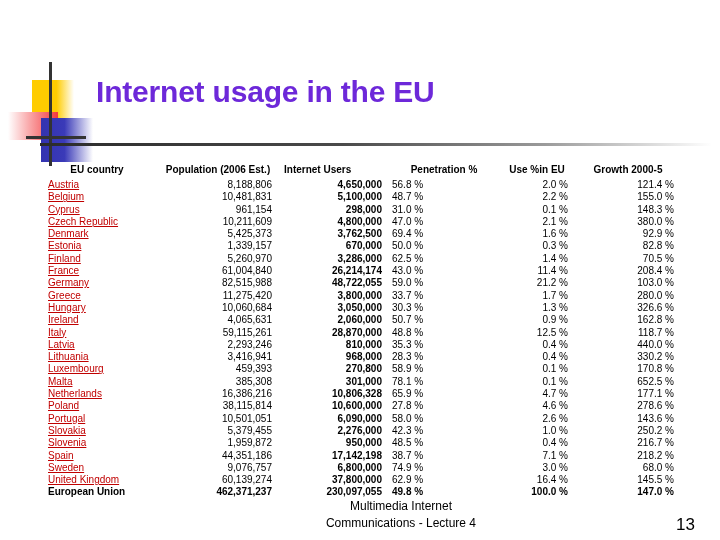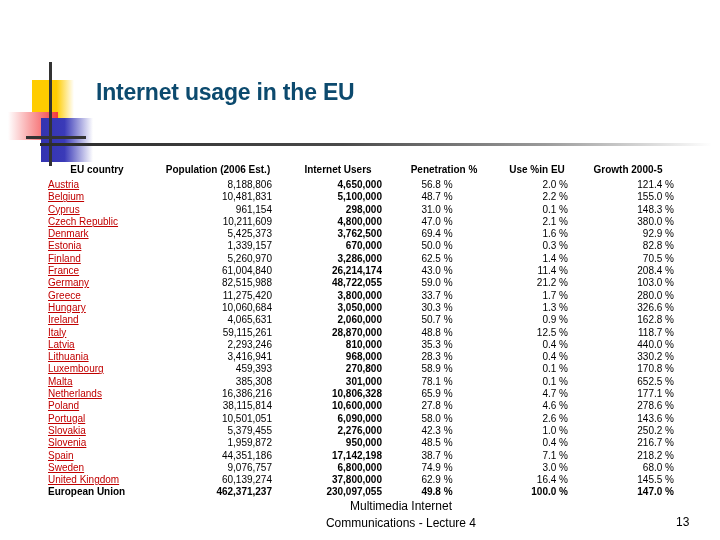--- a/index.html
+++ b/index.html
@@ -63,23 +63,23 @@
     height: 3px;
     background: #333333;
   }
 
   
   .slide-title {
     position: absolute;
     left: 96px;
     top: 72px;
     width: 610px;
-    font-size: 23px;
+    font-size: 30px;
     font-weight: bold;
-    color: #0c4a6e;
+    color: #6d28d9;
     letter-spacing: -0.2px;
     line-height: 40px;
     white-space: nowrap;
   }
 
   
   .title-rule {
     position: absolute;
     left: 40px;
     top: 143px;
@@ -105,21 +105,21 @@
     white-space: nowrap;
   }
   .data-table td {
     font-size: 10px;
     padding: 0;
     line-height: 12.3px;
     white-space: nowrap;
   }
   th.col-country { text-align: center; width: 110px; margin-top: 48px; }
   th.col-pop     { text-align: center; width: 132px; }
-  th.col-users   { text-align: center; width: 108px; }
+  th.col-users   { text-align: left; width: 108px; }
   th.col-pen     { text-align: center; width: 104px; }
   th.col-use     { text-align: center; width: 82px; }
   th.col-growth  { text-align: center; width: 100px; margin-top: 28px; }
 
   td.country {
     text-align: left;
     color: #c00000;
     font-weight: normal;
     text-decoration: underline;
     padding-left: 6px;
@@ -131,21 +131,21 @@
     padding-right: 12px;
     margin-top: 24px;
   }
   td.users {
     text-align: right;
     color: #000000;
     font-weight: bold;
     padding-right: 10px;
   }
   td.pen {
-    text-align: center;
+    text-align: left;
     color: #000000;
     padding-right: 14px;
   }
   td.use {
     text-align: right;
     color: #000000;
     padding-right: 10px;
   }
   td.growth {
     text-align: right;
@@ -174,21 +174,21 @@
     font-size: 12px;
     color: #000000;
     line-height: 17px;
   }
   .page-number {
     position: absolute;
     left: 676px;
     top: 515px;
     width: 24px;
     text-align: left;
-    font-size: 12px;
+    font-size: 17px;
     color: #000000;
   }
 </style>
 </head>
 <body>
 
 <div class="deco">
   <div class="deco-yellow"></div>
   <div class="deco-red"></div>
   <div class="deco-blue"></div>

